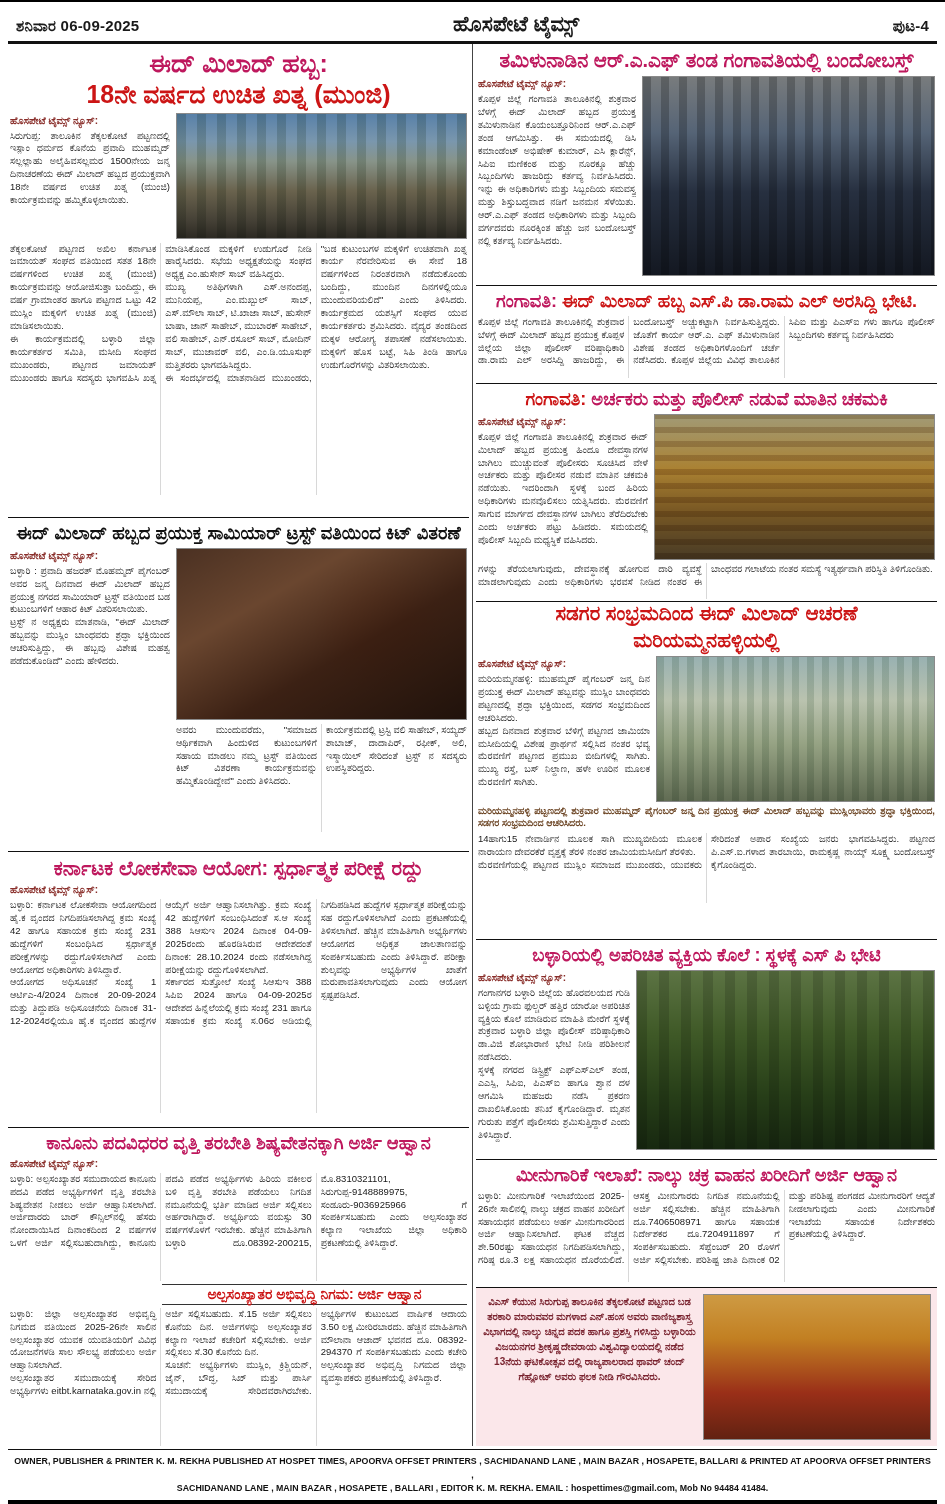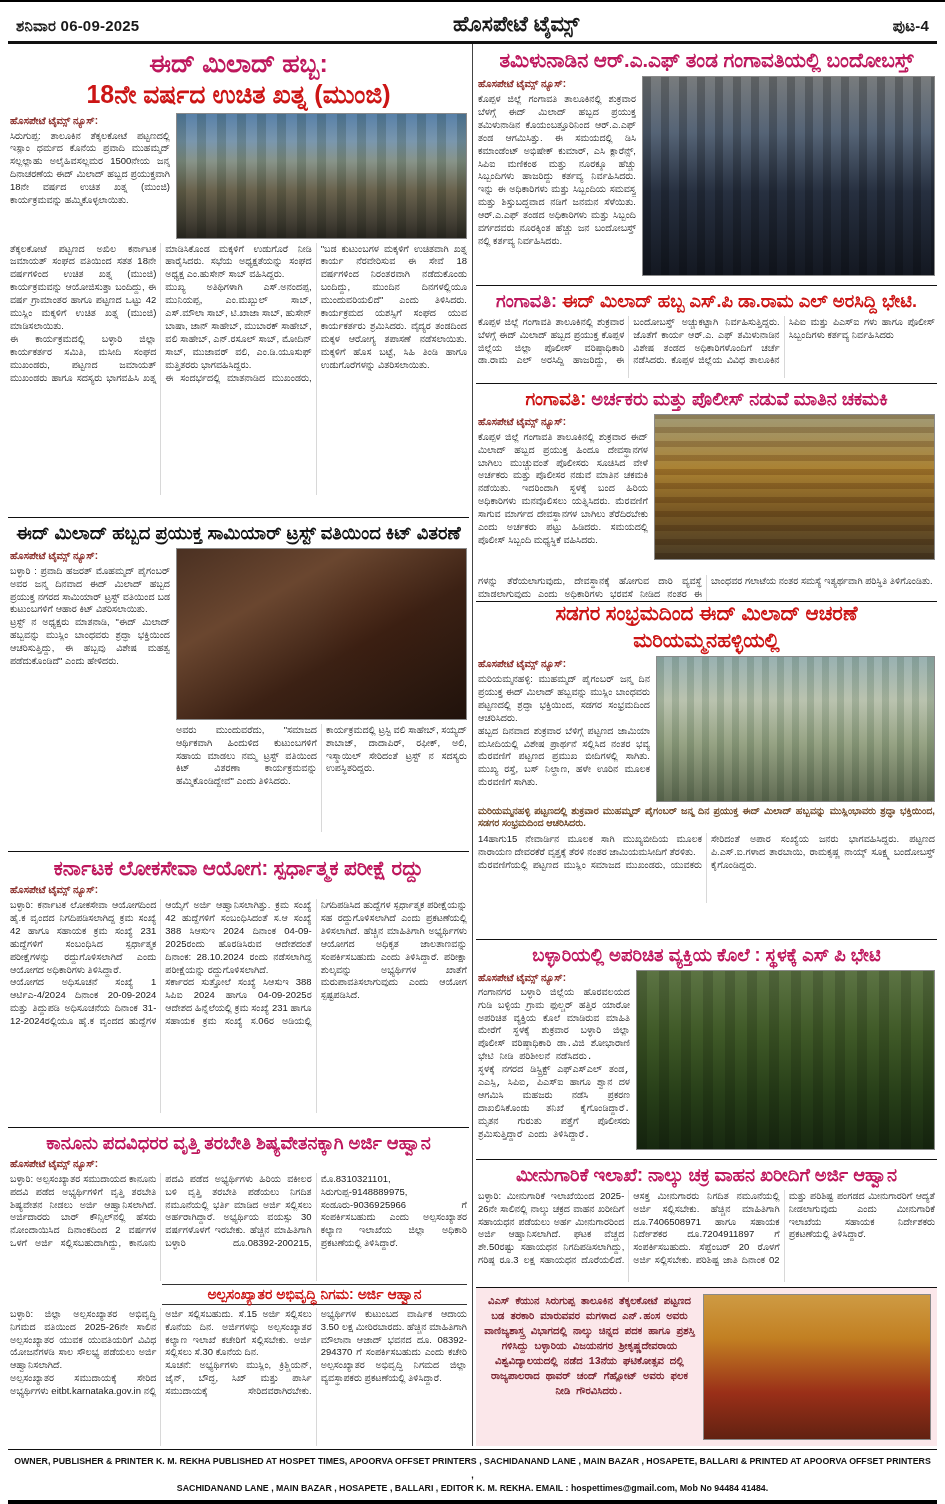--- a/index.html
+++ b/index.html
@@ -66,21 +66,21 @@
   .ph-convocation{background-color:#d9b36a;
     background-image:
       linear-gradient(180deg,#f2dca2 0%,#e4b652 30%,#b5433a 68%,#73302a 100%),
       repeating-linear-gradient(90deg, rgba(255,255,255,.22) 0 6px, transparent 6px 15px);background-blend-mode:multiply;}
   .caption{font-size:9.5px;font-weight:bold;color:#6b4423;text-align:justify;line-height:1.3;margin:3px 0;white-space:pre-line;}
   .subhead{color:#cc1515;font-weight:bold;font-size:14px;text-align:center;
     margin:3px 0 3px 152px;border-top:1px solid #333;border-bottom:1px solid #333;padding:1px 0;}
   
   .pinkbox{display:flex;gap:6px;background:#fbe7ea;padding:6px;box-sizing:border-box;border-bottom:none;}
   .pinkbox .boxtxt{flex:1 1 auto;font-size:10px;font-weight:bold;color:#7a2430;
-    line-height:1.5;text-align:center;white-space:pre-line;font-family:Liberation Mono, monospace;}
+    line-height:1.5;text-align:center;white-space:pre-line;}
   .pinkbox .ph{flex:0 0 228px;}
   
   .footer{border-top:1.5px solid #111;border-bottom:6px solid #000;margin-top:3px;
     padding:5px 4px 4px 4px;text-align:center;font-weight:bold;font-size:8.8px;line-height:1.55;color:#111;}
 </style>
 </head>
 <body>
 
 <div class="page">
 
@@ -174,21 +174,21 @@
           <span class="red">ಗಂಗಾವತಿ:</span>
           <span class="blue">ಅರ್ಚಕರು ಮತ್ತು ಪೊಲೀಸ್ ನಡುವೆ ಮಾತಿನ ಚಕಮಕಿ</span>
         </div>
         <div class="row" style="height:146px;">
           <div style="flex:0 0 170px;width:170px;">
             <div class="byline">ಹೊಸಪೇಟೆ ಟೈಮ್ಸ್ ನ್ಯೂಸ್:</div>
             <div class="bodytxt" style="height:128px;overflow:hidden;">ಕೊಪ್ಪಳ ಜಿಲ್ಲೆ ಗಂಗಾವತಿ ತಾಲೂಕಿನಲ್ಲಿ ಶುಕ್ರವಾರ ಈದ್ ಮಿಲಾದ್ ಹಬ್ಬದ ಪ್ರಯುಕ್ತ ಹಿಂದೂ ದೇವಸ್ಥಾನಗಳ ಬಾಗಿಲು ಮುಚ್ಚುವಂತೆ ಪೊಲೀಸರು ಸೂಚಿಸಿದ ವೇಳೆ ಅರ್ಚಕರು ಮತ್ತು ಪೊಲೀಸರ ನಡುವೆ ಮಾತಿನ ಚಕಮಕಿ ನಡೆಯಿತು. ಇದರಿಂದಾಗಿ ಸ್ಥಳಕ್ಕೆ ಬಂದ ಹಿರಿಯ ಅಧಿಕಾರಿಗಳು ಮನವೊಲಿಸಲು ಯತ್ನಿಸಿದರು. ಮೆರವಣಿಗೆ ಸಾಗುವ ಮಾರ್ಗದ ದೇವಸ್ಥಾನಗಳ ಬಾಗಿಲು ತೆರೆದಿರಬೇಕು ಎಂದು ಅರ್ಚಕರು ಪಟ್ಟು ಹಿಡಿದರು. ಸಮಯದಲ್ಲಿ ಪೊಲೀಸ್ ಸಿಬ್ಬಂದಿ ಮಧ್ಯಸ್ಥಿಕೆ ವಹಿಸಿದರು.</div>
           </div>
           <div class="ph ph-barricade"></div>
         </div>
-        <div class="cols2 bodytxt" style="height:36px;margin-top:15px;">ಗಳನ್ನು ತೆರೆಯಲಾಗುವುದು, ದೇವಸ್ಥಾನಕ್ಕೆ ಹೋಗುವ ದಾರಿ ವ್ಯವಸ್ಥೆ ಮಾಡಲಾಗುವುದು ಎಂದು ಅಧಿಕಾರಿಗಳು ಭರವಸೆ ನೀಡಿದ ನಂತರ ಈ ಬಾಂಧವರ ಗಲಾಟೆಯ ನಂತರ ಸಮಸ್ಯೆ ಇತ್ಯರ್ಥವಾಗಿ ಪರಿಸ್ಥಿತಿ ತಿಳಿಗೊಂಡಿತು.</div>
+        <div class="cols2 bodytxt" style="height:36px;margin-top:3px;">ಗಳನ್ನು ತೆರೆಯಲಾಗುವುದು, ದೇವಸ್ಥಾನಕ್ಕೆ ಹೋಗುವ ದಾರಿ ವ್ಯವಸ್ಥೆ ಮಾಡಲಾಗುವುದು ಎಂದು ಅಧಿಕಾರಿಗಳು ಭರವಸೆ ನೀಡಿದ ನಂತರ ಈ ಬಾಂಧವರ ಗಲಾಟೆಯ ನಂತರ ಸಮಸ್ಯೆ ಇತ್ಯರ್ಥವಾಗಿ ಪರಿಸ್ಥಿತಿ ತಿಳಿಗೊಂಡಿತು.</div>
       </article>
 
       <article style="height:338px;">
         <div class="hl hl-lg red" style="margin-top:-3px;">ಸಡಗರ ಸಂಭ್ರಮದಿಂದ ಈದ್ ಮಿಲಾದ್ ಆಚರಣೆ</div>
         <div class="hl hl-lg red">ಮರಿಯಮ್ಮನಹಳ್ಳಿಯಲ್ಲಿ</div>
         <div class="row" style="height:146px;">
           <div style="flex:0 0 172px;width:172px;">
             <div class="byline">ಹೊಸಪೇಟೆ ಟೈಮ್ಸ್ ನ್ಯೂಸ್:</div>
             <div class="bodytxt" style="height:128px;overflow:hidden;">ಮರಿಯಮ್ಮನಹಳ್ಳಿ: ಮುಹಮ್ಮದ್ ಪೈಗಂಬರ್ ಜನ್ಮ ದಿನ ಪ್ರಯುಕ್ತ ಈದ್ ಮಿಲಾದ್ ಹಬ್ಬವನ್ನು ಮುಸ್ಲಿಂ ಬಾಂಧವರು ಪಟ್ಟಣದಲ್ಲಿ ಶ್ರದ್ಧಾ ಭಕ್ತಿಯಿಂದ, ಸಡಗರ ಸಂಭ್ರಮದಿಂದ ಆಚರಿಸಿದರು.
 ಹಬ್ಬದ ದಿನವಾದ ಶುಕ್ರವಾರ ಬೆಳಿಗ್ಗೆ ಪಟ್ಟಣದ ಜಾಮಿಯಾ ಮಸೀದಿಯಲ್ಲಿ ವಿಶೇಷ ಪ್ರಾರ್ಥನೆ ಸಲ್ಲಿಸಿದ ನಂತರ ಭವ್ಯ ಮೆರವಣಿಗೆ ಪಟ್ಟಣದ ಪ್ರಮುಖ ಬೀದಿಗಳಲ್ಲಿ ಸಾಗಿತು. ಮುಖ್ಯ ರಸ್ತೆ, ಬಸ್ ನಿಲ್ದಾಣ, ಹಳೇ ಊರಿನ ಮೂಲಕ ಮೆರವಣಿಗೆ ಸಾಗಿತು.</div>
@@ -198,21 +198,21 @@
         <div class="caption">ಮರಿಯಮ್ಮನಹಳ್ಳಿ ಪಟ್ಟಣದಲ್ಲಿ ಶುಕ್ರವಾರ ಮುಹಮ್ಮದ್ ಪೈಗಂಬರ್ ಜನ್ಮ ದಿನ ಪ್ರಯುಕ್ತ ಈದ್ ಮಿಲಾದ್ ಹಬ್ಬವನ್ನು ಮುಸ್ಲಿಂಭಾವರು ಶ್ರದ್ಧಾ ಭಕ್ತಿಯಿಂದ, ಸಡಗರ ಸಂಭ್ರಮದಿಂದ ಆಚರಿಸಿದರು.</div>
         <div class="cols2 bodytxt" style="height:70px;">14ಹಾಗು15 ನೇವಾರ್ಡಿನ ಮೂಲಕ ಸಾಗಿ ಮುಖ್ಯಬೀದಿಯ ಮೂಲಕ ನಾರಾಯಣ ದೇವರಕೆರೆ ವೃತ್ತಕ್ಕೆ ತೆರಳಿ ನಂತರ ಜಾಮಿಯಮಸೀದಿಗೆ ತೆರಳಿತು.
 ಮೆರವಣಿಗೆಯಲ್ಲಿ ಪಟ್ಟಣದ ಮುಸ್ಲಿಂ ಸಮಾಜದ ಮುಖಂಡರು, ಯುವಕರು ಸೇರಿದಂತೆ ಅಪಾರ ಸಂಖ್ಯೆಯ ಜನರು ಭಾಗವಹಿಸಿದ್ದರು. ಪಟ್ಟಣದ ಪಿ.ಎಸ್.ಐ.ಗಳಾದ ತಾರಬಾಯಿ, ರಾಮಕೃಷ್ಣ ನಾಯ್ಕ್ ಸೂಕ್ಷ್ಮ ಬಂದೋಬಸ್ತ್ ಕೈಗೊಂಡಿದ್ದರು.</div>
       </article>
 
       <article style="height:220px;">
         <div class="hl hl-md blue">ಬಳ್ಳಾರಿಯಲ್ಲಿ ಅಪರಿಚಿತ ವ್ಯಕ್ತಿಯ ಕೊಲೆ : ಸ್ಥಳಕ್ಕೆ ಎಸ್ ಪಿ ಭೇಟಿ</div>
         <div class="row" style="height:180px;">
           <div style="flex:0 0 152px;width:152px;">
             <div class="byline">ಹೊಸಪೇಟೆ ಟೈಮ್ಸ್ ನ್ಯೂಸ್:</div>
-            <div class="bodytxt" style="height:162px;overflow:hidden;font-family:Liberation Mono, monospace;">ಗಂಗಾನಗರ ಬಳ್ಳಾರಿ ಜಿಲ್ಲೆಯ ಹೊರವಲಯದ ಗುಡಿ ಬಳ್ಳಿಯ ಗ್ರಾಮ ಫುಲ್ಚರ್ ಹತ್ತಿರ ಯಾರೋ ಅಪರಿಚಿತ ವ್ಯಕ್ತಿಯ ಕೊಲೆ ಮಾಡಿರುವ ಮಾಹಿತಿ ಮೇರೆಗೆ ಸ್ಥಳಕ್ಕೆ ಶುಕ್ರವಾರ ಬಳ್ಳಾರಿ ಜಿಲ್ಲಾ ಪೊಲೀಸ್ ವರಿಷ್ಠಾಧಿಕಾರಿ ಡಾ.ವಿಜಿ ಶೋಭಾರಾಣಿ ಭೇಟಿ ನೀಡಿ ಪರಿಶೀಲನೆ ನಡೆಸಿದರು.
+            <div class="bodytxt" style="height:162px;overflow:hidden;">ಗಂಗಾನಗರ ಬಳ್ಳಾರಿ ಜಿಲ್ಲೆಯ ಹೊರವಲಯದ ಗುಡಿ ಬಳ್ಳಿಯ ಗ್ರಾಮ ಫುಲ್ಚರ್ ಹತ್ತಿರ ಯಾರೋ ಅಪರಿಚಿತ ವ್ಯಕ್ತಿಯ ಕೊಲೆ ಮಾಡಿರುವ ಮಾಹಿತಿ ಮೇರೆಗೆ ಸ್ಥಳಕ್ಕೆ ಶುಕ್ರವಾರ ಬಳ್ಳಾರಿ ಜಿಲ್ಲಾ ಪೊಲೀಸ್ ವರಿಷ್ಠಾಧಿಕಾರಿ ಡಾ.ವಿಜಿ ಶೋಭಾರಾಣಿ ಭೇಟಿ ನೀಡಿ ಪರಿಶೀಲನೆ ನಡೆಸಿದರು.
 ಸ್ಥಳಕ್ಕೆ ನಗರದ ಡಿಸ್ಟ್ರಿಕ್ಟ್ ಎಫ್ಎಸ್ಎಲ್ ತಂಡ, ಎಎಸ್ಪಿ, ಸಿಪಿಐ, ಪಿಎಸ್ಐ ಹಾಗೂ ಶ್ವಾನ ದಳ ಆಗಮಿಸಿ ಮಹಜರು ನಡೆಸಿ ಪ್ರಕರಣ ದಾಖಲಿಸಿಕೊಂಡು ತನಿಖೆ ಕೈಗೊಂಡಿದ್ದಾರೆ. ಮೃತನ ಗುರುತು ಪತ್ತೆಗೆ ಪೊಲೀಸರು ಶ್ರಮಿಸುತ್ತಿದ್ದಾರೆ ಎಂದು ತಿಳಿಸಿದ್ದಾರೆ.</div>
           </div>
           <div class="ph ph-crime"></div>
         </div>
       </article>
 
       <article style="height:128px;">
         <div class="hl hl-md blue">ಮೀನುಗಾರಿಕೆ ಇಲಾಖೆ: ನಾಲ್ಕು ಚಕ್ರ ವಾಹನ ಖರೀದಿಗೆ ಅರ್ಜಿ ಆಹ್ವಾನ</div>
         <div class="cols3 bodytxt" style="height:92px;">ಬಳ್ಳಾರಿ: ಮೀನುಗಾರಿಕೆ ಇಲಾಖೆಯಿಂದ 2025-26ನೇ ಸಾಲಿನಲ್ಲಿ ನಾಲ್ಕು ಚಕ್ರದ ವಾಹನ ಖರೀದಿಗೆ ಸಹಾಯಧನ ಪಡೆಯಲು ಅರ್ಹ ಮೀನುಗಾರರಿಂದ ಅರ್ಜಿ ಆಹ್ವಾನಿಸಲಾಗಿದೆ. ಘಟಕ ವೆಚ್ಚದ ಶೇ.50ರಷ್ಟು ಸಹಾಯಧನ ನಿಗದಿಪಡಿಸಲಾಗಿದ್ದು, ಗರಿಷ್ಠ ರೂ.3 ಲಕ್ಷ ಸಹಾಯಧನ ದೊರೆಯಲಿದೆ. ಆಸಕ್ತ ಮೀನುಗಾರರು ನಿಗದಿತ ನಮೂನೆಯಲ್ಲಿ ಅರ್ಜಿ ಸಲ್ಲಿಸಬೇಕು. ಹೆಚ್ಚಿನ ಮಾಹಿತಿಗಾಗಿ ದೂ.7406508971 ಹಾಗೂ ಸಹಾಯಕ ನಿರ್ದೇಶಕರ ದೂ.7204911897 ಗೆ ಸಂಪರ್ಕಿಸಬಹುದು. ಸೆಪ್ಟೆಂಬರ್ 20 ರೊಳಗೆ ಅರ್ಜಿ ಸಲ್ಲಿಸಬೇಕು. ಪರಿಶಿಷ್ಟ ಜಾತಿ ದಿನಾಂಕ 02 ಮತ್ತು ಪರಿಶಿಷ್ಟ ಪಂಗಡದ ಮೀನುಗಾರರಿಗೆ ಆದ್ಯತೆ ನೀಡಲಾಗುವುದು ಎಂದು ಮೀನುಗಾರಿಕೆ ಇಲಾಖೆಯ ಸಹಾಯಕ ನಿರ್ದೇಶಕರು ಪ್ರಕಟಣೆಯಲ್ಲಿ ತಿಳಿಸಿದ್ದಾರೆ.</div>
       </article>

